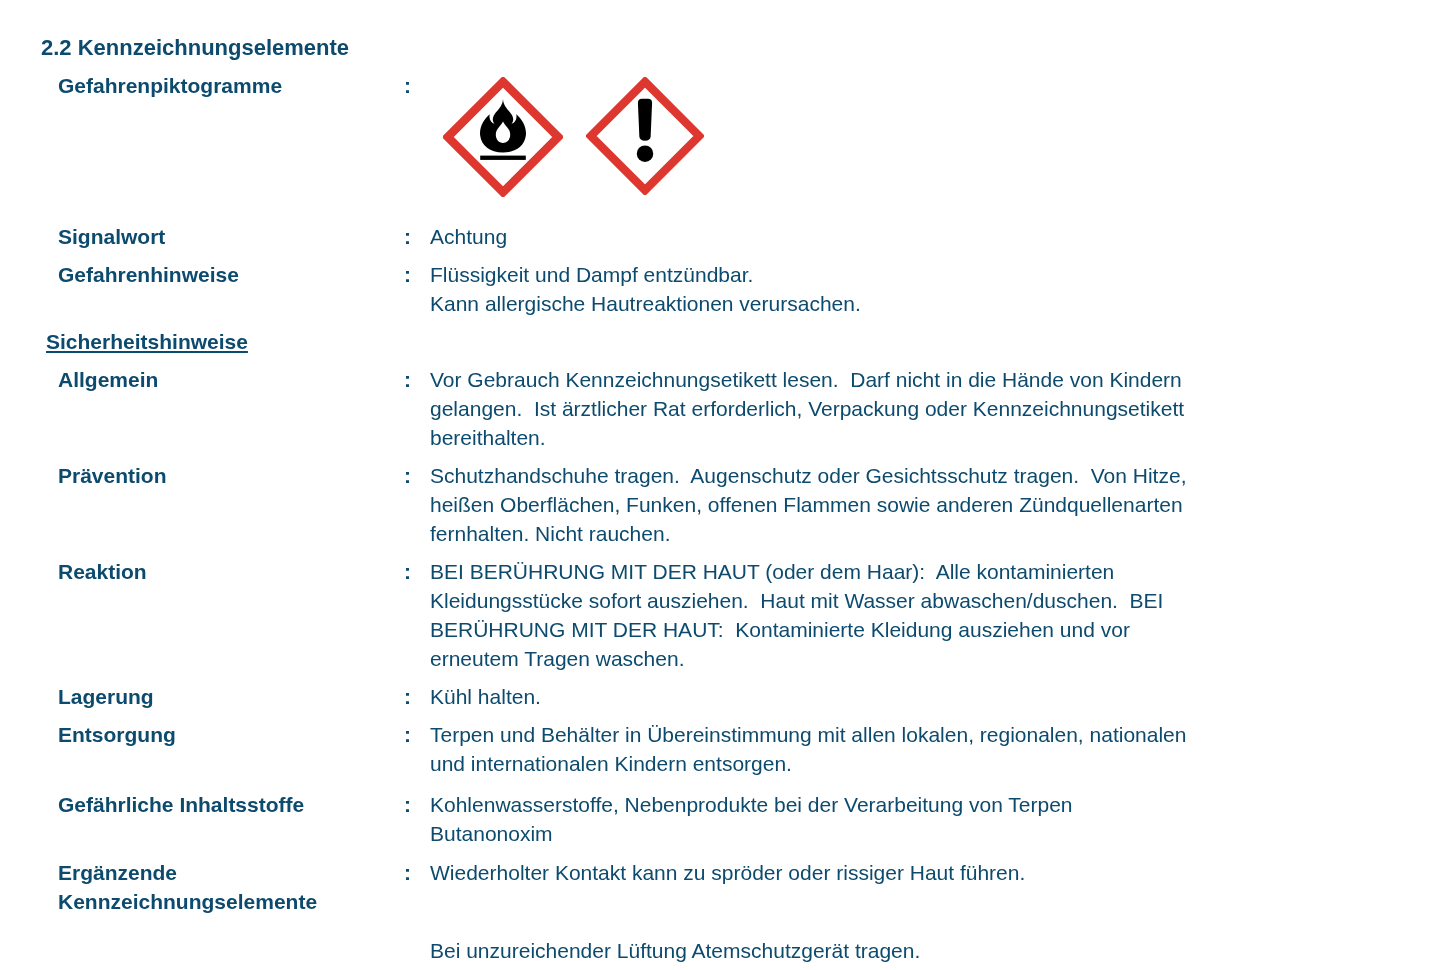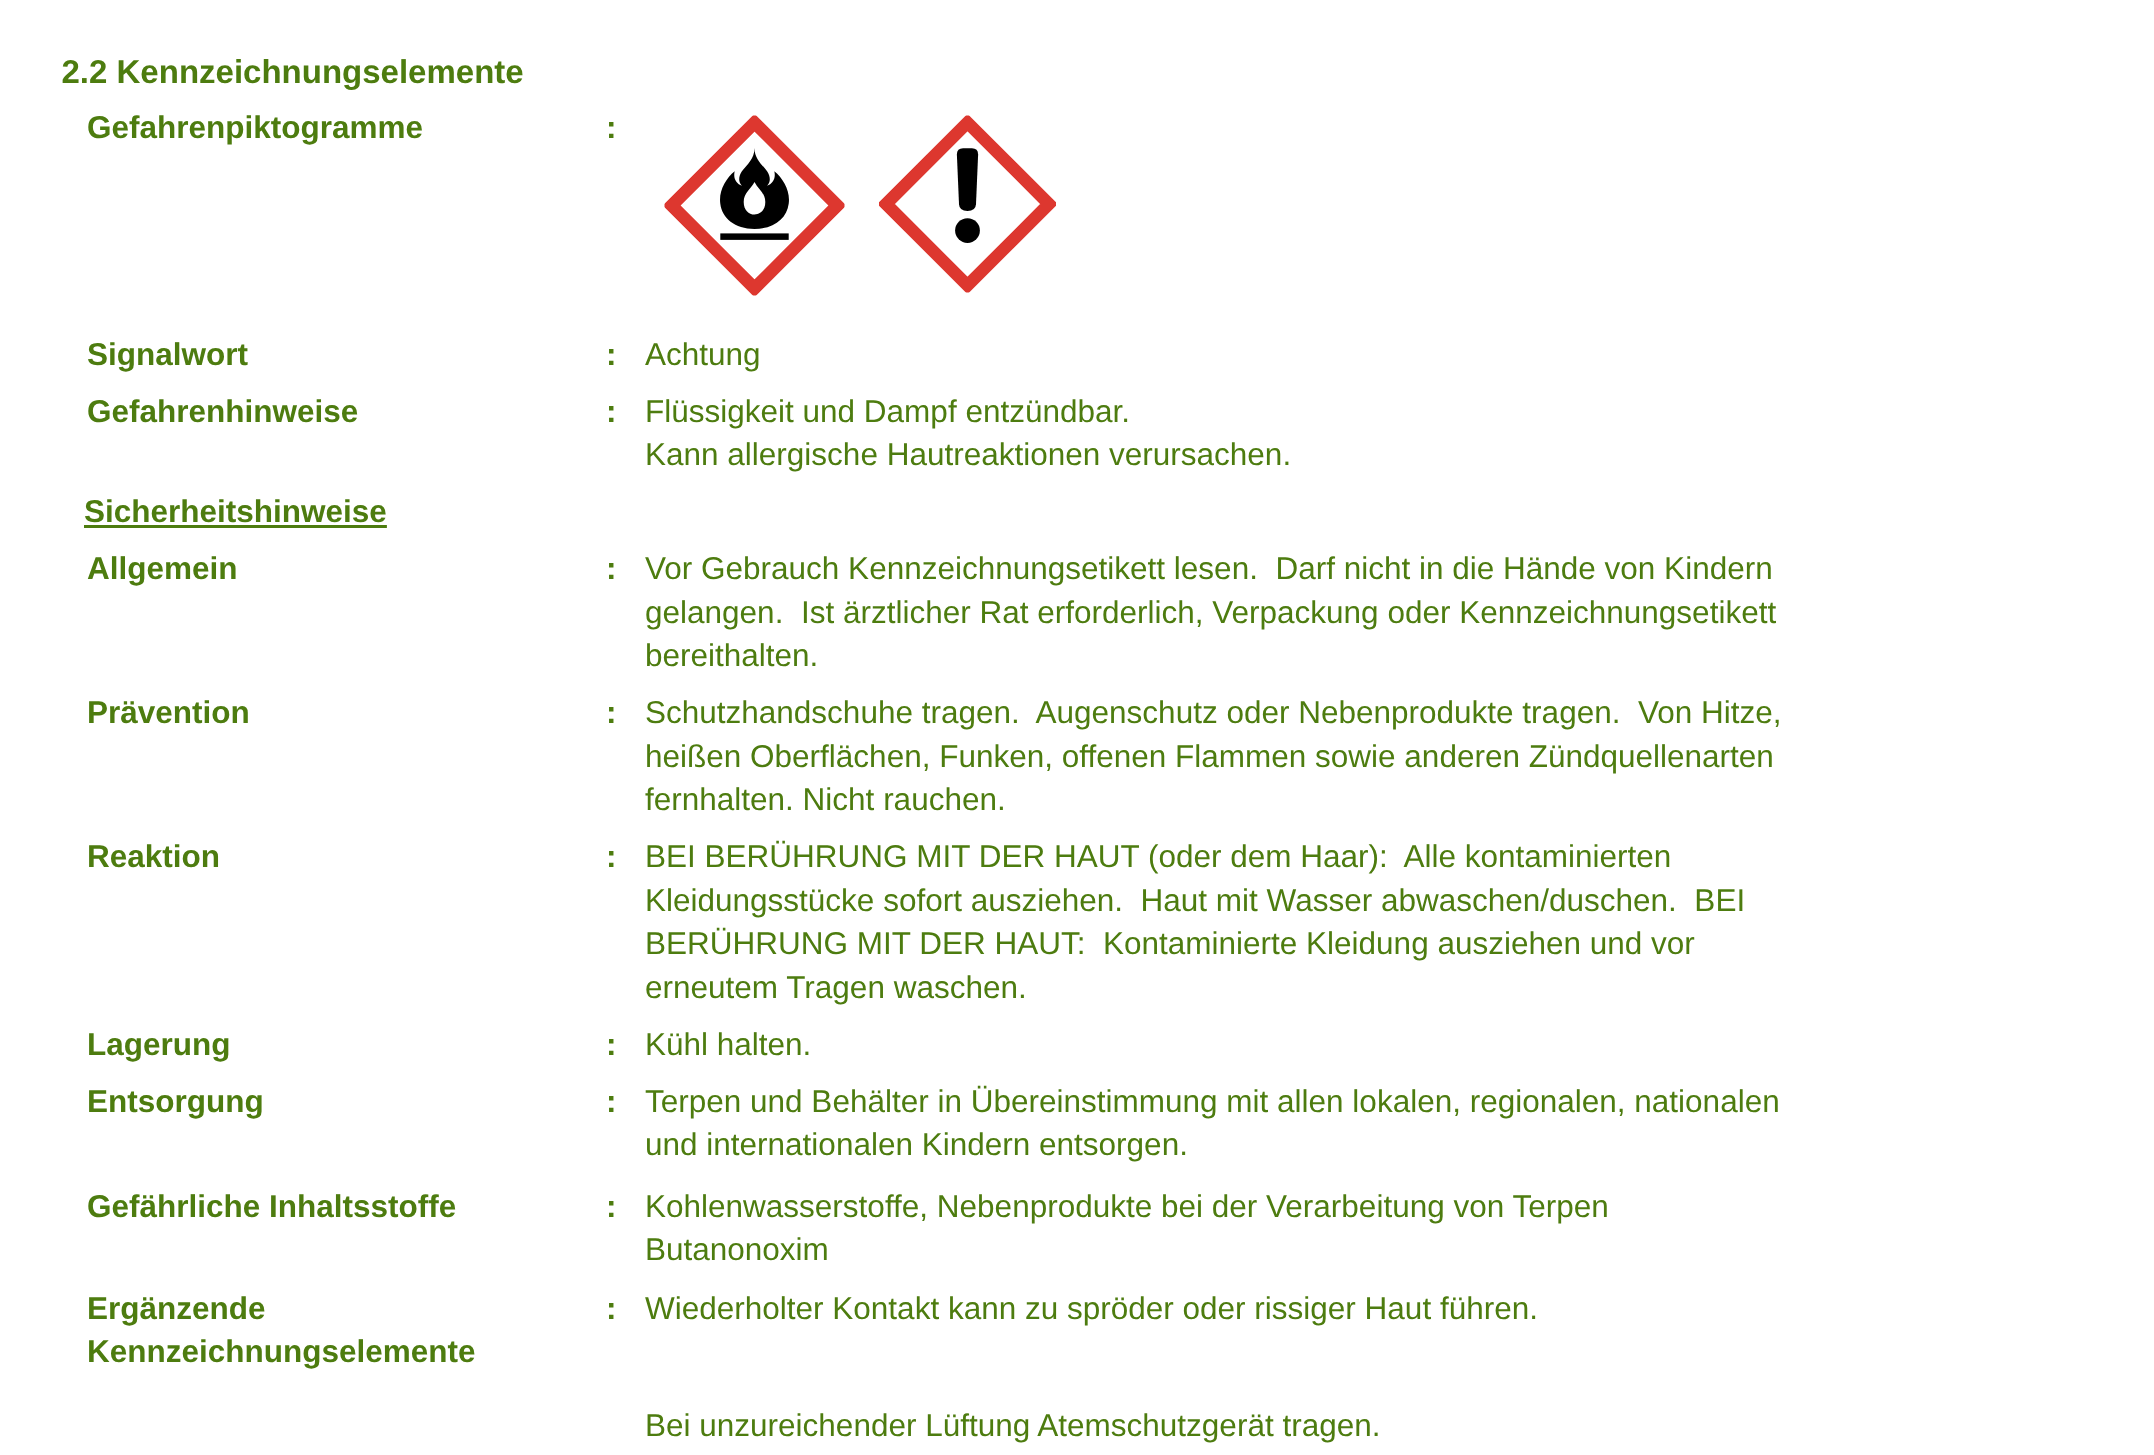--- a/index.html
+++ b/index.html
@@ -1,21 +1,21 @@
 <!DOCTYPE html>
 <html lang="de"><head>
 <meta charset="utf-8">
 <style>
   html, body { margin: 0; padding: 0; background: #ffffff; }
   .page {
     position: relative;
     width: 1436px;
     height: 970px;
     background: #ffffff;
-    color: #4d7c0f;
+    color: #0c4a6e;
     font-family: "Liberation Sans", "DejaVu Sans", sans-serif;
     font-size: 21px;
     line-height: 29px;
     overflow: hidden;
   }
   .section-title {
     margin: 33px 0 0 41px;
     font-size: 22px;
     font-weight: 700;
     line-height: 29px;
@@ -29,24 +29,25 @@
     font-weight: 700;
     flex-shrink: 0;
   }
   .label.indent { }
   .colon { width: 26px; font-weight: 700; flex-shrink: 0; }
   .colon.hidden { visibility: hidden; }
   .value { max-width: 965px; }
   .value .line { white-space: pre; }
   .subheading-row { margin-bottom: 9px; }
   .subheading {
-    padding-left: 56px;
+    padding-left: 32px;
     font-weight: 700;
     text-decoration: underline;
     line-height: 29px;
+    margin-left: 14px;
   }
   .row-pictograms { margin-bottom: 25px; }
   .row-entsorgung { margin-bottom: 12px; }
   .row-gefaehrliche { margin-bottom: 10px; }
   .row-ergaenzende { margin-bottom: 20px; }
   .pictos { display: flex; align-items: flex-start; }
   .picto { margin-top: 6px; }
   .picto-1 { margin-left: 13px; }
   .picto-2 { margin-left: 23px; }
   .diamond { fill: #ffffff; stroke-width: 7; }
@@ -113,21 +114,21 @@
         <div class="line">Vor Gebrauch Kennzeichnungsetikett lesen.  Darf nicht in die Hände von Kindern</div>
         <div class="line">gelangen.  Ist ärztlicher Rat erforderlich, Verpackung oder Kennzeichnungsetikett</div>
         <div class="line">bereithalten.</div>
       </div>
     </div>
 
     <div class="row">
       <div class="label indent">Prävention</div>
       <div class="colon">:</div>
       <div class="value">
-        <div class="line">Schutzhandschuhe tragen.  Augenschutz oder Nebenprodukte tragen.  Von Hitze,</div>
+        <div class="line">Schutzhandschuhe tragen.  Augenschutz oder Gesichtsschutz tragen.  Von Hitze,</div>
         <div class="line">heißen Oberflächen, Funken, offenen Flammen sowie anderen Zündquellenarten</div>
         <div class="line">fernhalten. Nicht rauchen.</div>
       </div>
     </div>
 
     <div class="row">
       <div class="label indent">Reaktion</div>
       <div class="colon">:</div>
       <div class="value">
         <div class="line">BEI BERÜHRUNG MIT DER HAUT (oder dem Haar):  Alle kontaminierten</div>

